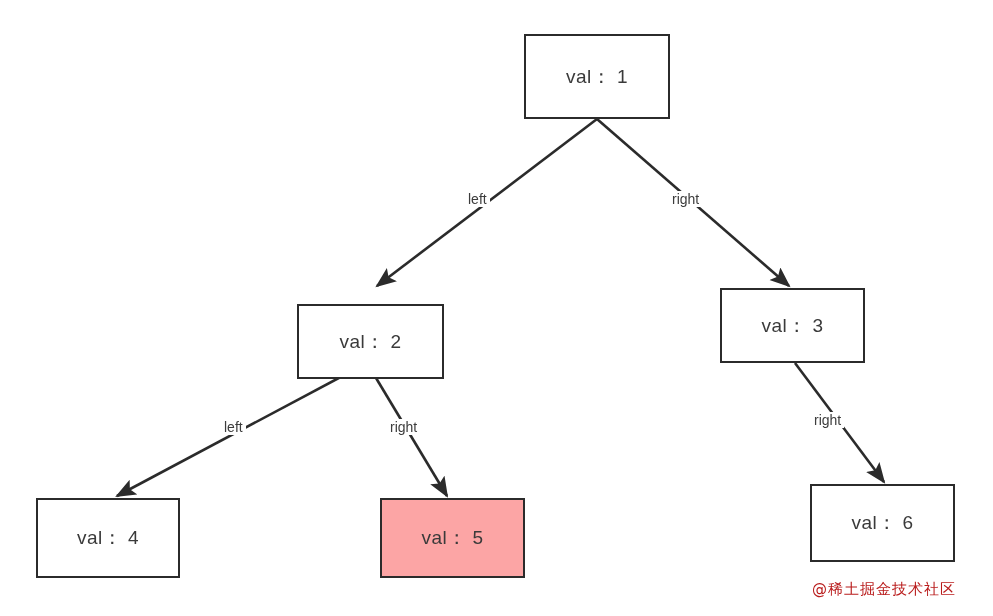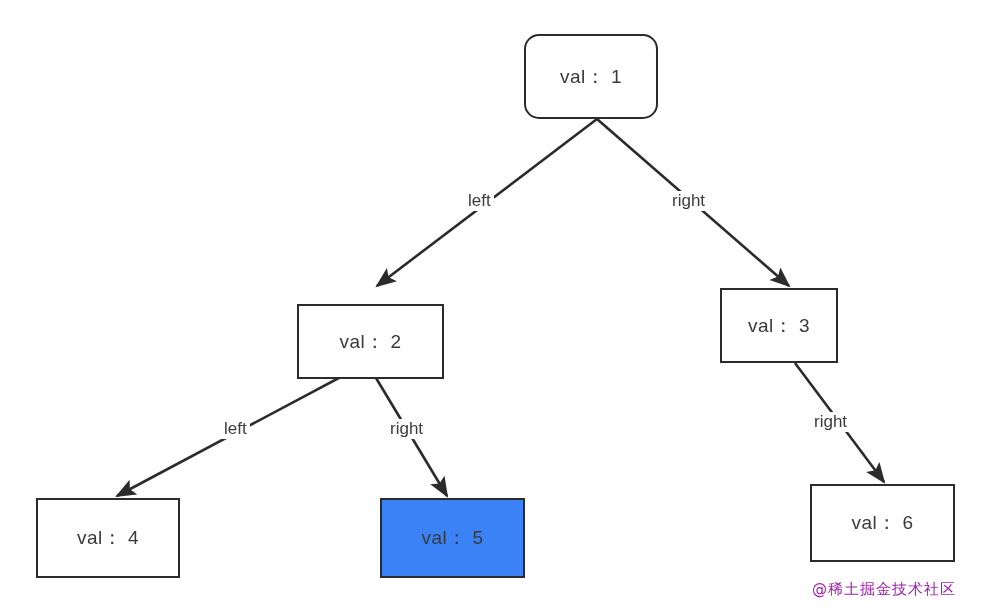--- a/index.html
+++ b/index.html
@@ -37,21 +37,21 @@
   .node-label {
     font-family: "Liberation Sans", sans-serif;
     font-size: 19px;
     color: #3a3a3a;
     letter-spacing: 0.5px;
     white-space: pre;
   }
   .edge-label {
     position: absolute;
     font-family: "Liberation Sans", sans-serif;
-    font-size: 17px;
+    font-size: 14px;
     color: #3c3c3c;
     background: #ffffff;
     padding: 0 3px;
     white-space: nowrap;
     z-index: 4;
   }
   .watermark {
     position: absolute;
     font-family: "DejaVu Sans", sans-serif;
     font-size: 15px;
@@ -74,40 +74,40 @@
     </defs>
     <g id="edge-lines">
         <line x1="597" y1="119" x2="377" y2="286" stroke="#2b2b2b" stroke-width="2.6" marker-end="url(#arrowhead)"></line>
         <line x1="597" y1="119" x2="789" y2="286" stroke="#2b2b2b" stroke-width="2.6" marker-end="url(#arrowhead)"></line>
         <line x1="367" y1="363" x2="117" y2="496" stroke="#2b2b2b" stroke-width="2.6" marker-end="url(#arrowhead)"></line>
         <line x1="367" y1="363" x2="447" y2="496" stroke="#2b2b2b" stroke-width="2.6" marker-end="url(#arrowhead)"></line>
         <line x1="795" y1="363" x2="884" y2="482" stroke="#2b2b2b" stroke-width="2.6" marker-end="url(#arrowhead)"></line>
       </g>
   </svg>
 
-  <div class="node" style="left: 524px; top: 34px; width: 134px; height: 85px; border-color: rgb(43, 43, 43); background: rgb(255, 255, 255); border-radius: 15px;">
+  <div class="node" style="left: 524px; top: 34px; width: 146px; height: 85px; border-color: rgb(43, 43, 43); background: rgb(255, 255, 255);">
     <span class="node-label">val： 1</span>
   </div>
   <div class="node" style="left: 297px; top: 304px; width: 147px; height: 75px; border-color: rgb(43, 43, 43); background: rgb(255, 255, 255);">
     <span class="node-label">val： 2</span>
   </div>
-  <div class="node" style="left: 720px; top: 288px; width: 118px; height: 75px; border-color: rgb(43, 43, 43); background: rgb(255, 255, 255);">
+  <div class="node" style="left: 720px; top: 288px; width: 145px; height: 75px; border-color: rgb(43, 43, 43); background: rgb(255, 255, 255);">
     <span class="node-label">val： 3</span>
   </div>
   <div class="node" style="left: 36px; top: 498px; width: 144px; height: 80px; border-color: rgb(43, 43, 43); background: rgb(255, 255, 255); justify-content: center;">
     <span class="node-label">val： 4</span>
   </div>
-  <div class="node" style="left: 380px; top: 498px; width: 145px; height: 80px; border-color: rgb(43, 43, 43); background: #3b82f6;">
+  <div class="node" style="left: 380px; top: 498px; width: 145px; height: 80px; border-color: rgb(43, 43, 43); background: #fca5a5;">
     <span class="node-label">val： 5</span>
   </div>
   <div class="node" style="left: 810px; top: 484px; width: 145px; height: 78px; border-color: rgb(43, 43, 43); background: rgb(255, 255, 255);">
     <span class="node-label">val： 6</span>
   </div>
 
   <div class="edge-label" style="left: 465px; top: 191px;">left</div>
   <div class="edge-label" style="left: 669px; top: 191px;">right</div>
   <div class="edge-label" style="left: 221px; top: 419px;">left</div>
   <div class="edge-label" style="left: 387px; top: 419px;">right</div>
   <div class="edge-label" style="left: 811px; top: 412px;">right</div>
 
-  <div class="watermark" style="left: 812px; top: 580px; color: #a21caf;">@稀土掘金技术社区</div>
+  <div class="watermark" style="left: 812px; top: 580px; color: #b91c1c;">@稀土掘金技术社区</div>
 
 </div>
 
 </body></html>

